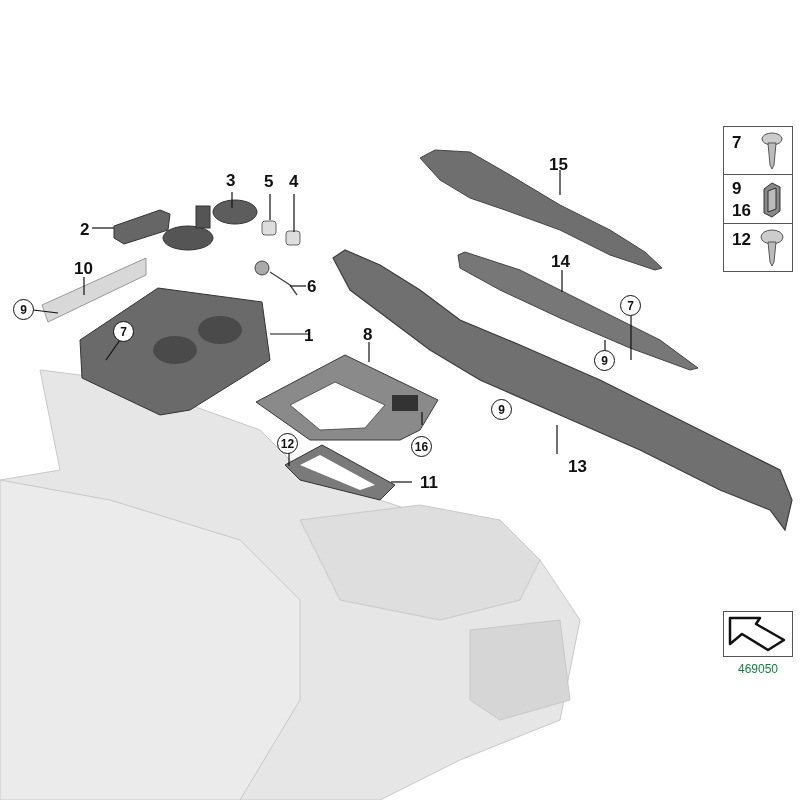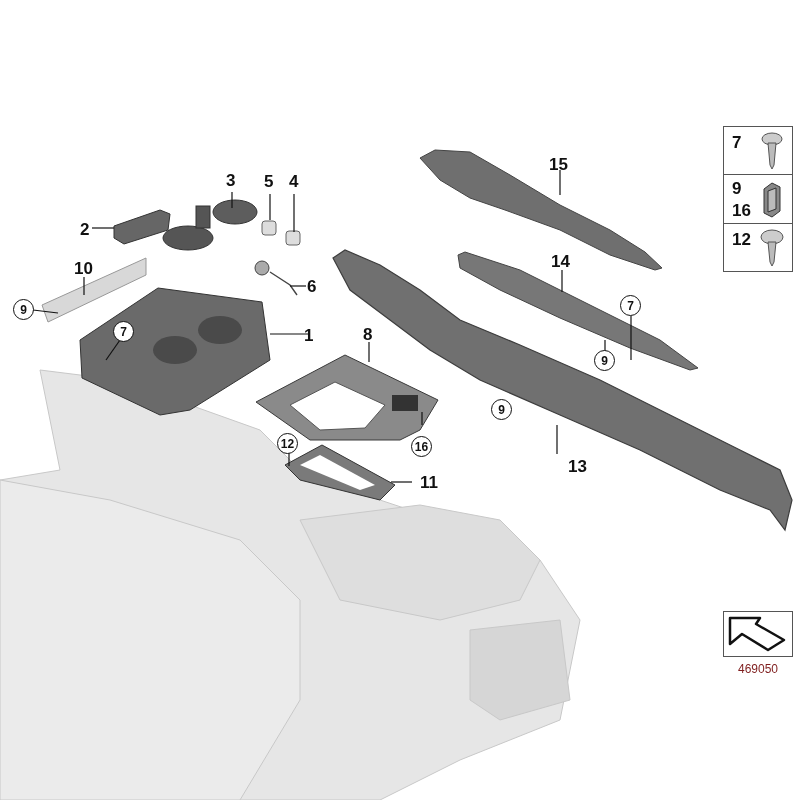--- a/index.html
+++ b/index.html
@@ -5,21 +5,21 @@
   html,body{margin:0;padding:0;background:#fff;}
   body{width:800px;height:800px;position:relative;overflow:hidden;font-family:"Liberation Sans",sans-serif;}
   svg{position:absolute;left:0;top:0;}
   .lbl{position:absolute;font-weight:bold;font-size:17px;color:#111;line-height:1;}
   .circ{position:absolute;width:19px;height:19px;border:1.6px solid #111;border-radius:50%;font-weight:bold;font-size:12px;display:flex;align-items:center;justify-content:center;background:#fff;color:#111;}
   .legend{position:absolute;left:723px;top:126px;width:68px;height:144px;border:1.2px solid #555;background:#fff;}
   .legend .cell{position:absolute;left:0;width:68px;border-bottom:1.2px solid #555;}
   .legend .cell:last-child{border-bottom:none;}
   .legend .num{position:absolute;left:8px;font-weight:bold;font-size:17px;color:#111;}
   .ref{position:absolute;left:723px;top:611px;width:68px;height:44px;border:1.2px solid #555;background:#fff;}
-  .refnum{position:absolute;left:723px;top:662px;width:70px;text-align:center;font-size:12px;color:#7f1d1d;}
+  .refnum{position:absolute;left:723px;top:662px;width:70px;text-align:center;font-size:12px;color:#15803d;}
 </style>
 </head>
 <body>
 
 <svg width="800" height="800" viewBox="0 0 800 800">
 
   <g fill="#e6e6e6" stroke="#c8c8c8" stroke-width="1">
     <path d="M40,370 L120,380 L260,430 L300,470 L380,500 L440,520 L480,540 L540,560 L580,620 L560,720 L460,760 L380,800 L0,800 L0,480 L60,470 Z"></path>
     <path d="M300,520 L420,505 L500,520 L540,560 L520,600 L440,620 L340,600 Z" fill="#dedede"></path>
     <path d="M0,480 L110,500 L240,540 L300,600 L300,700 L240,800 L0,800 Z" fill="#ebebeb"></path>

